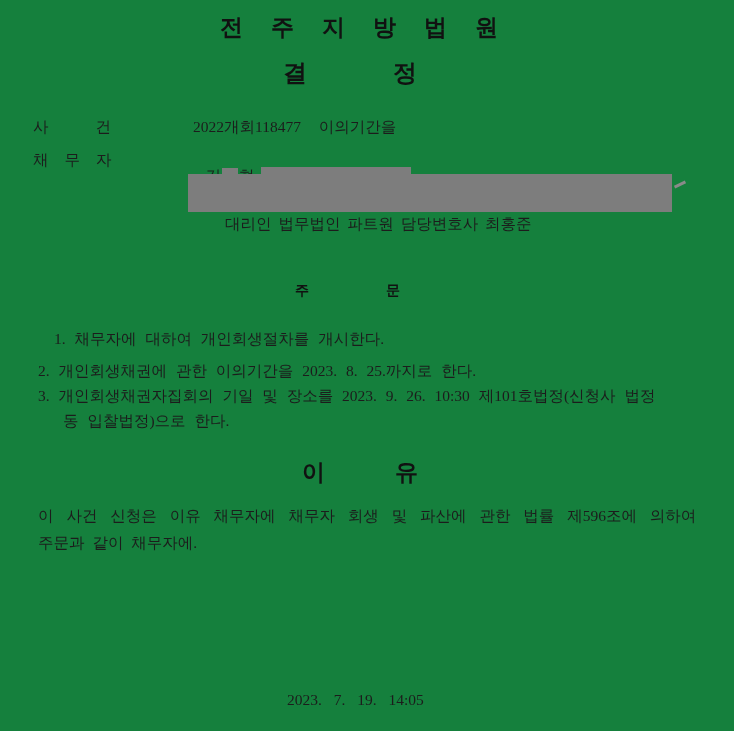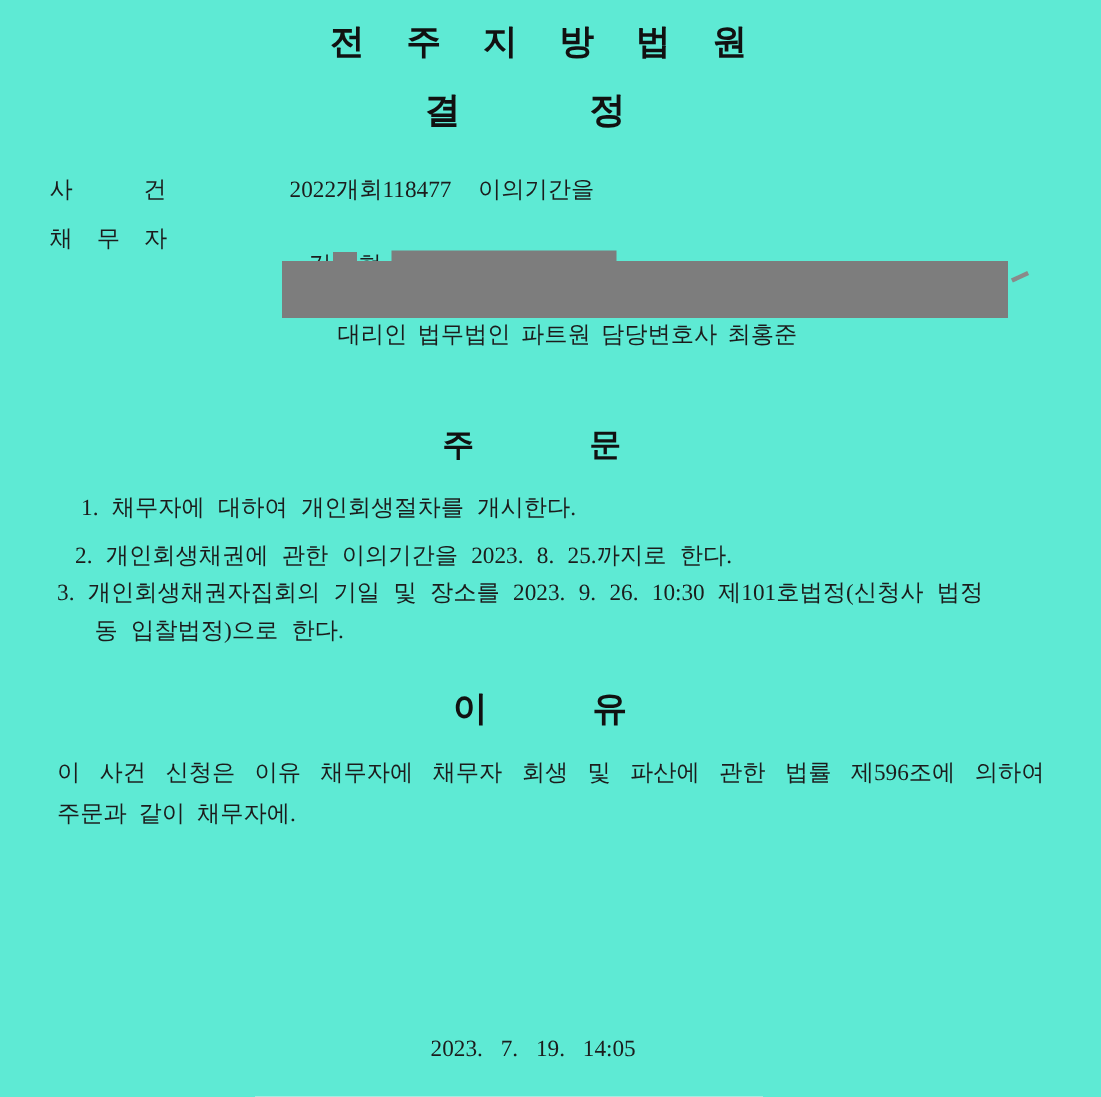--- a/index.html
+++ b/index.html
@@ -1,56 +1,56 @@
 <!DOCTYPE html>
 <html><head>
 <meta charset="utf-8">
 <style>
   html, body { margin: 0; padding: 0; background: #e8e8e8; }
   .page {
     position: relative;
     width: 734px;
     height: 731px;
-    background: #5eead4;
+    background: #15803d;
     overflow: hidden;
     font-family: "Liberation Serif", "DejaVu Serif", serif;
     color: #1c1c1c;
     margin: 0 auto;
   }
   
   .heading {
     position: absolute;
     font-family: "Liberation Sans", "DejaVu Sans", sans-serif;
     font-weight: bold;
     white-space: nowrap;
     color: #111111;
   }
   .court-name    { left: 220px; top: 12px;  font-size: 23px; letter-spacing: 28px; }
   .doc-type      { left: 283px; top: 57px;  font-size: 24px; letter-spacing: 86px; }
-  .order-heading { left: 295px; top: 282px; font-size: 21px; letter-spacing: 77px; }
+  .order-heading { left: 295px; top: 282px; font-size: 14px; letter-spacing: 77px; }
   .reason-heading{ left: 302px; top: 457px; font-size: 23px; letter-spacing: 70px; }
 
   
   .line {
     position: absolute;
     font-size: 15.5px;
     line-height: 17px;
     white-space: pre;
     color: #1c1c1c;
   }
   .field-label   { left: 33px;  letter-spacing: 47px; }
   .label-case    { top: 118px; }
   .label-debtor  { top: 151px; letter-spacing: 16px; }
   .case-number   { left: 193px; top: 118px; word-spacing: 5px; }
   .debtor-name   { left: 190px; top: 150px; }
   .representative{ left: 193px; top: 215px; word-spacing: 3px; padding-left: 32px; }
 
   .order-line    { left: 38px; word-spacing: 5px; }
   .order-line-0  { top: 330px; margin-left: 16px; }
-  .order-line-1  { top: 362px; margin-left: 12px; }
+  .order-line-1  { top: 362px; }
   .order-line-2  { top: 387px; }
   .order-line-3  { top: 412px; left: 63px; }
 
   .reason-line-0 { left: 38px; top: 507px; word-spacing: 9px; }
   .reason-line-1 { left: 38px; top: 534px; word-spacing: 4px; }
 
   .datetime      { left: 287px; top: 691px; word-spacing: 8px; }
 
   
   .redact { background: #7d7d7d; }

